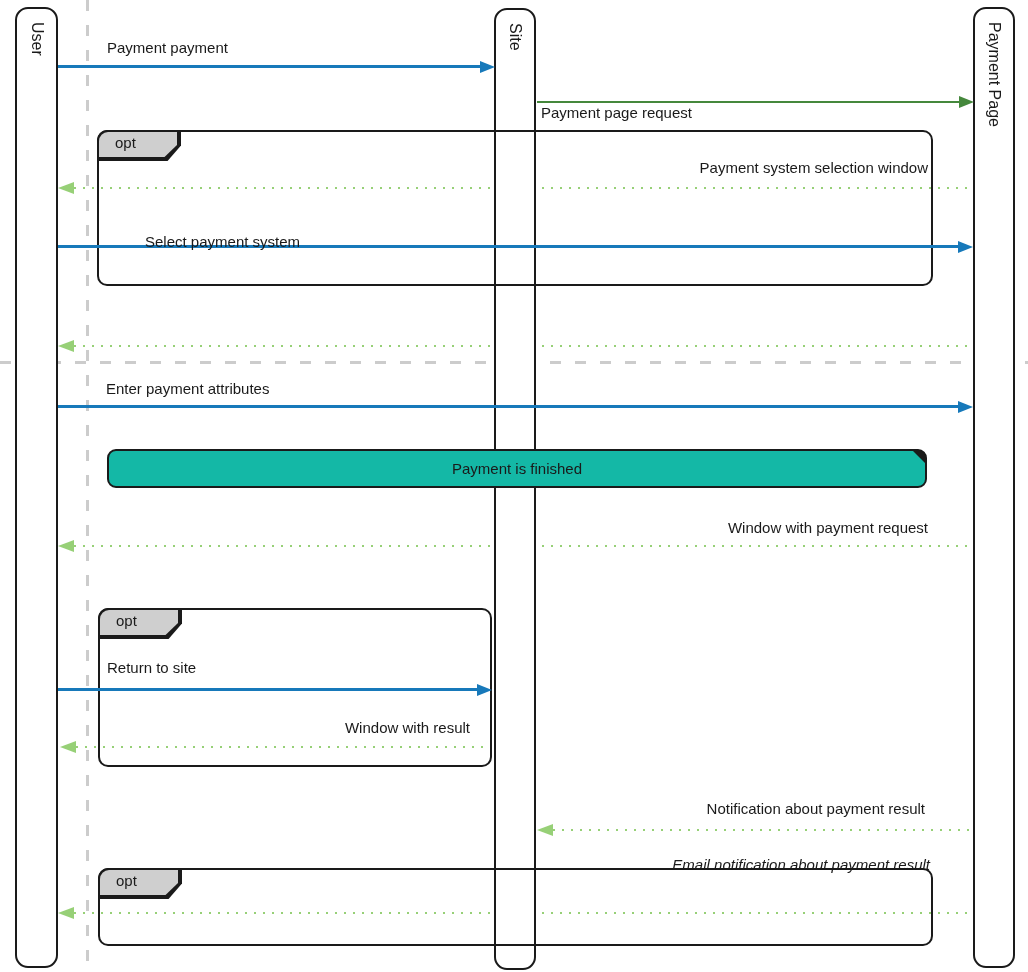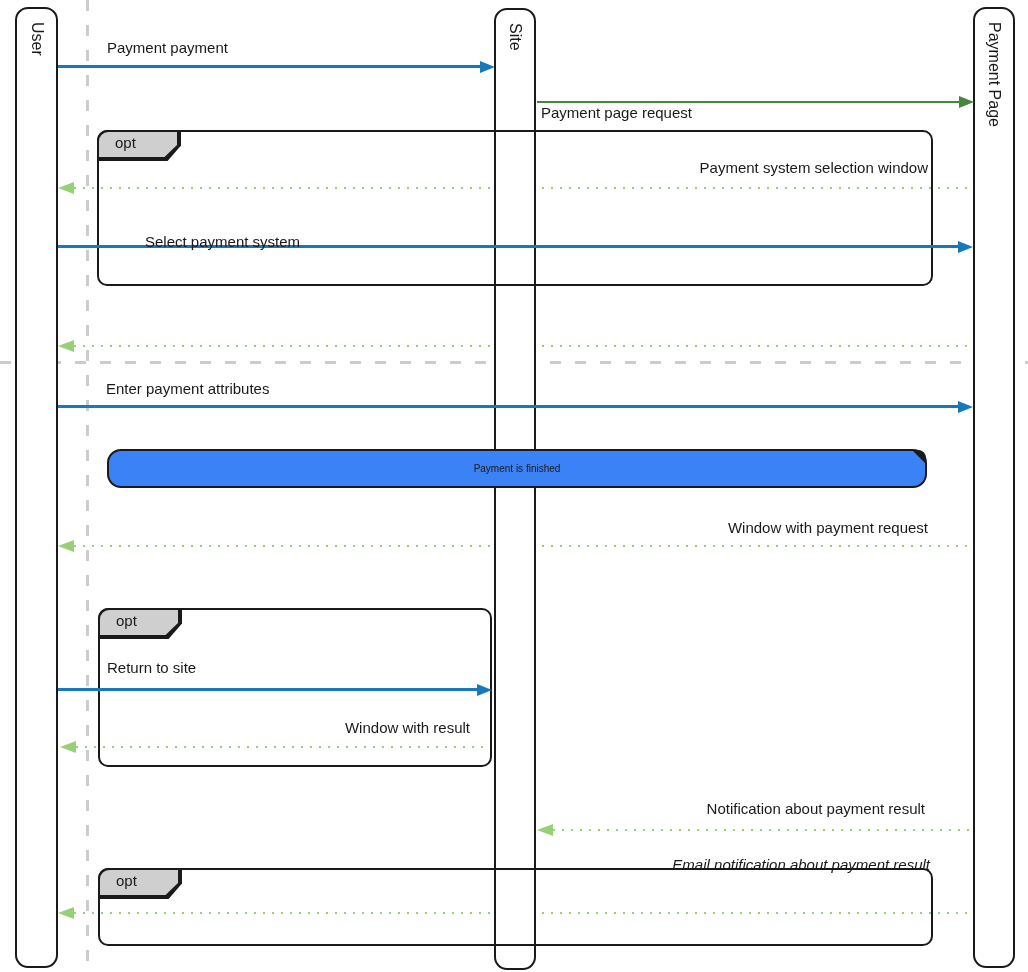--- a/index.html
+++ b/index.html
@@ -25,22 +25,22 @@
   #fragment-1{left:97px;top:130px;width:836px;height:156px;}
   #fragment-2{left:98px;top:608px;width:394px;height:159px;}
   #fragment-3{left:98px;top:868px;width:835px;height:78px;}
   .tab{position:absolute;left:-2px;top:-2px;width:84px;height:31px;background:#1a1a1a;
     clip-path:polygon(0 0,100% 0,100% 50%,84% 100%,0 100%);border-top-left-radius:11px;}
   .tab-inner{position:absolute;left:2px;top:2px;width:78px;height:25px;background:#cfcfcf;
     clip-path:polygon(0 0,100% 0,100% 52%,84% 100%,0 100%);border-top-left-radius:9px;}
   .tab-label{display:block;padding:2px 0 0 16px;font-size:15px;}
   
   #note{position:absolute;left:107px;top:449px;width:820px;height:39px;box-sizing:border-box;
-    background:#3b82f6;border:2px solid #1a1a1a;border-radius:14px;z-index:4;
-    display:flex;align-items:center;justify-content:center;font-size:10px;}
+    background:#14b8a6;border:2px solid #1a1a1a;border-radius:9px;z-index:4;
+    display:flex;align-items:center;justify-content:center;font-size:15px;}
   .note-fold{position:absolute;top:-1px;right:-1px;width:14px;height:14px;background:#1a1a1a;
     clip-path:polygon(0 0,100% 0,100% 100%);border-top-right-radius:8px;}
   
   .msg-line{position:absolute;}
   .blue-line{height:0;border-top:3px solid #1779ba;z-index:6;}
   .green-line{height:0;border-top:2px solid #45883c;z-index:6;}
   .dotted-line{height:2px;z-index:2;
     background:repeating-linear-gradient(90deg,#97d077 0 2px,transparent 2px 9px);}
   #line-m0{left:58px;top:65px;width:423px;}
   #line-m1{left:537px;top:101px;width:423px;}

